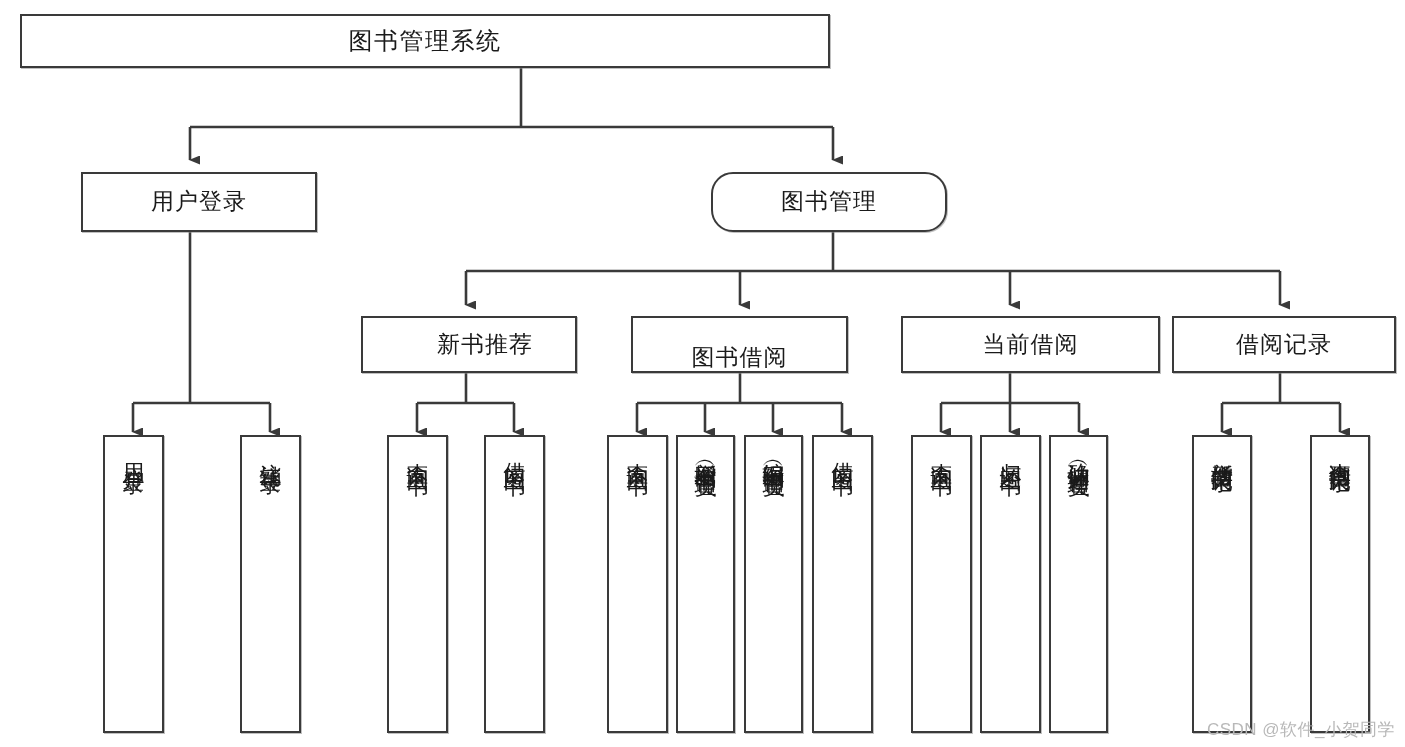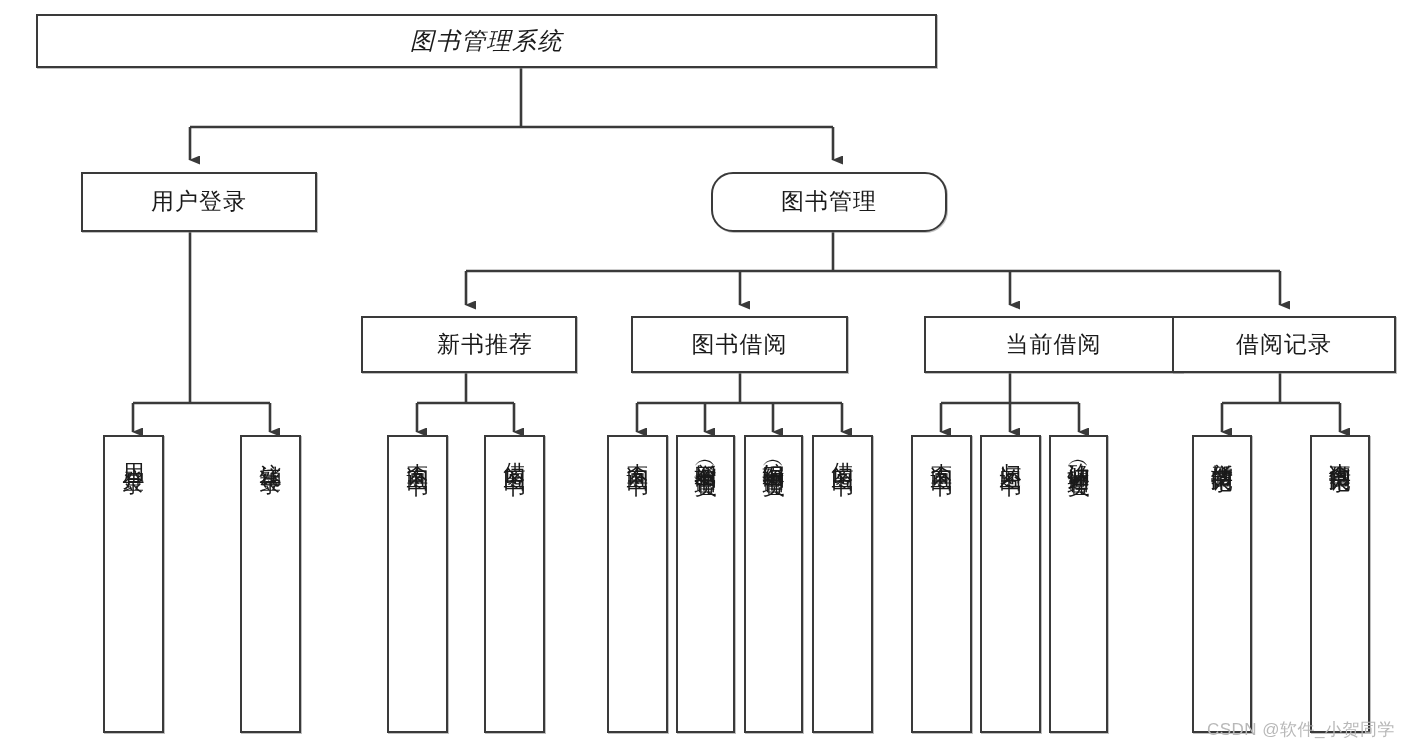--- a/index.html
+++ b/index.html
@@ -126,38 +126,38 @@
       <path d="M1010,403 L1010,432" marker-end="url(#arrowhead)"></path>
       <path d="M1079,403 L1079,432" marker-end="url(#arrowhead)"></path>
 
       <path d="M1280,373 L1280,403"></path>
       <path d="M1222,403 L1340,403"></path>
       <path d="M1222,403 L1222,432" marker-end="url(#arrowhead)"></path>
       <path d="M1340,403 L1340,432" marker-end="url(#arrowhead)"></path>
     </g>
   </svg>
 
-  <div class="node h root" style="left:36px; top:14px; width:901px; height:54px;font-style:italic;">
+  <div class="node h root" style="left:20px; top:14px; width:810px; height:54px;">
     <span class="node-label">图书管理系统</span>
   </div>
 
   <div class="node h" style="left:81px; top:172px; width:236px; height:60px;">
     <span class="node-label">用户登录</span>
   </div>
   <div class="node h" style="left:711px; top:172px; width:236px; height:60px;border-radius:22px;">
     <span class="node-label">图书管理</span>
   </div>
 
   <div class="node h" style="left:361px; top:316px; width:216px; height:57px;padding-left:32px;">
     <span class="node-label">新书推荐</span>
   </div>
-  <div class="node h" style="left:631px; top:316px; width:217px; height:57px;">
+  <div class="node h" style="left:631px; top:316px; width:217px; height:57px;align-items:flex-end;">
     <span class="node-label">图书借阅</span>
   </div>
-  <div class="node h" style="left:901px; top:316px; width:259px; height:57px;margin-left:23px;">
+  <div class="node h" style="left:901px; top:316px; width:259px; height:57px;">
     <span class="node-label">当前借阅</span>
   </div>
   <div class="node h" style="left:1172px; top:316px; width:224px; height:57px;">
     <span class="node-label">借阅记录</span>
   </div>
 
   <div class="node v" style="left:103px; top:435px; width:61px; height:298px;">
     <span class="node-label">用户登录</span>
   </div>
   <div class="node v" style="left:240px; top:435px; width:61px; height:298px;">

